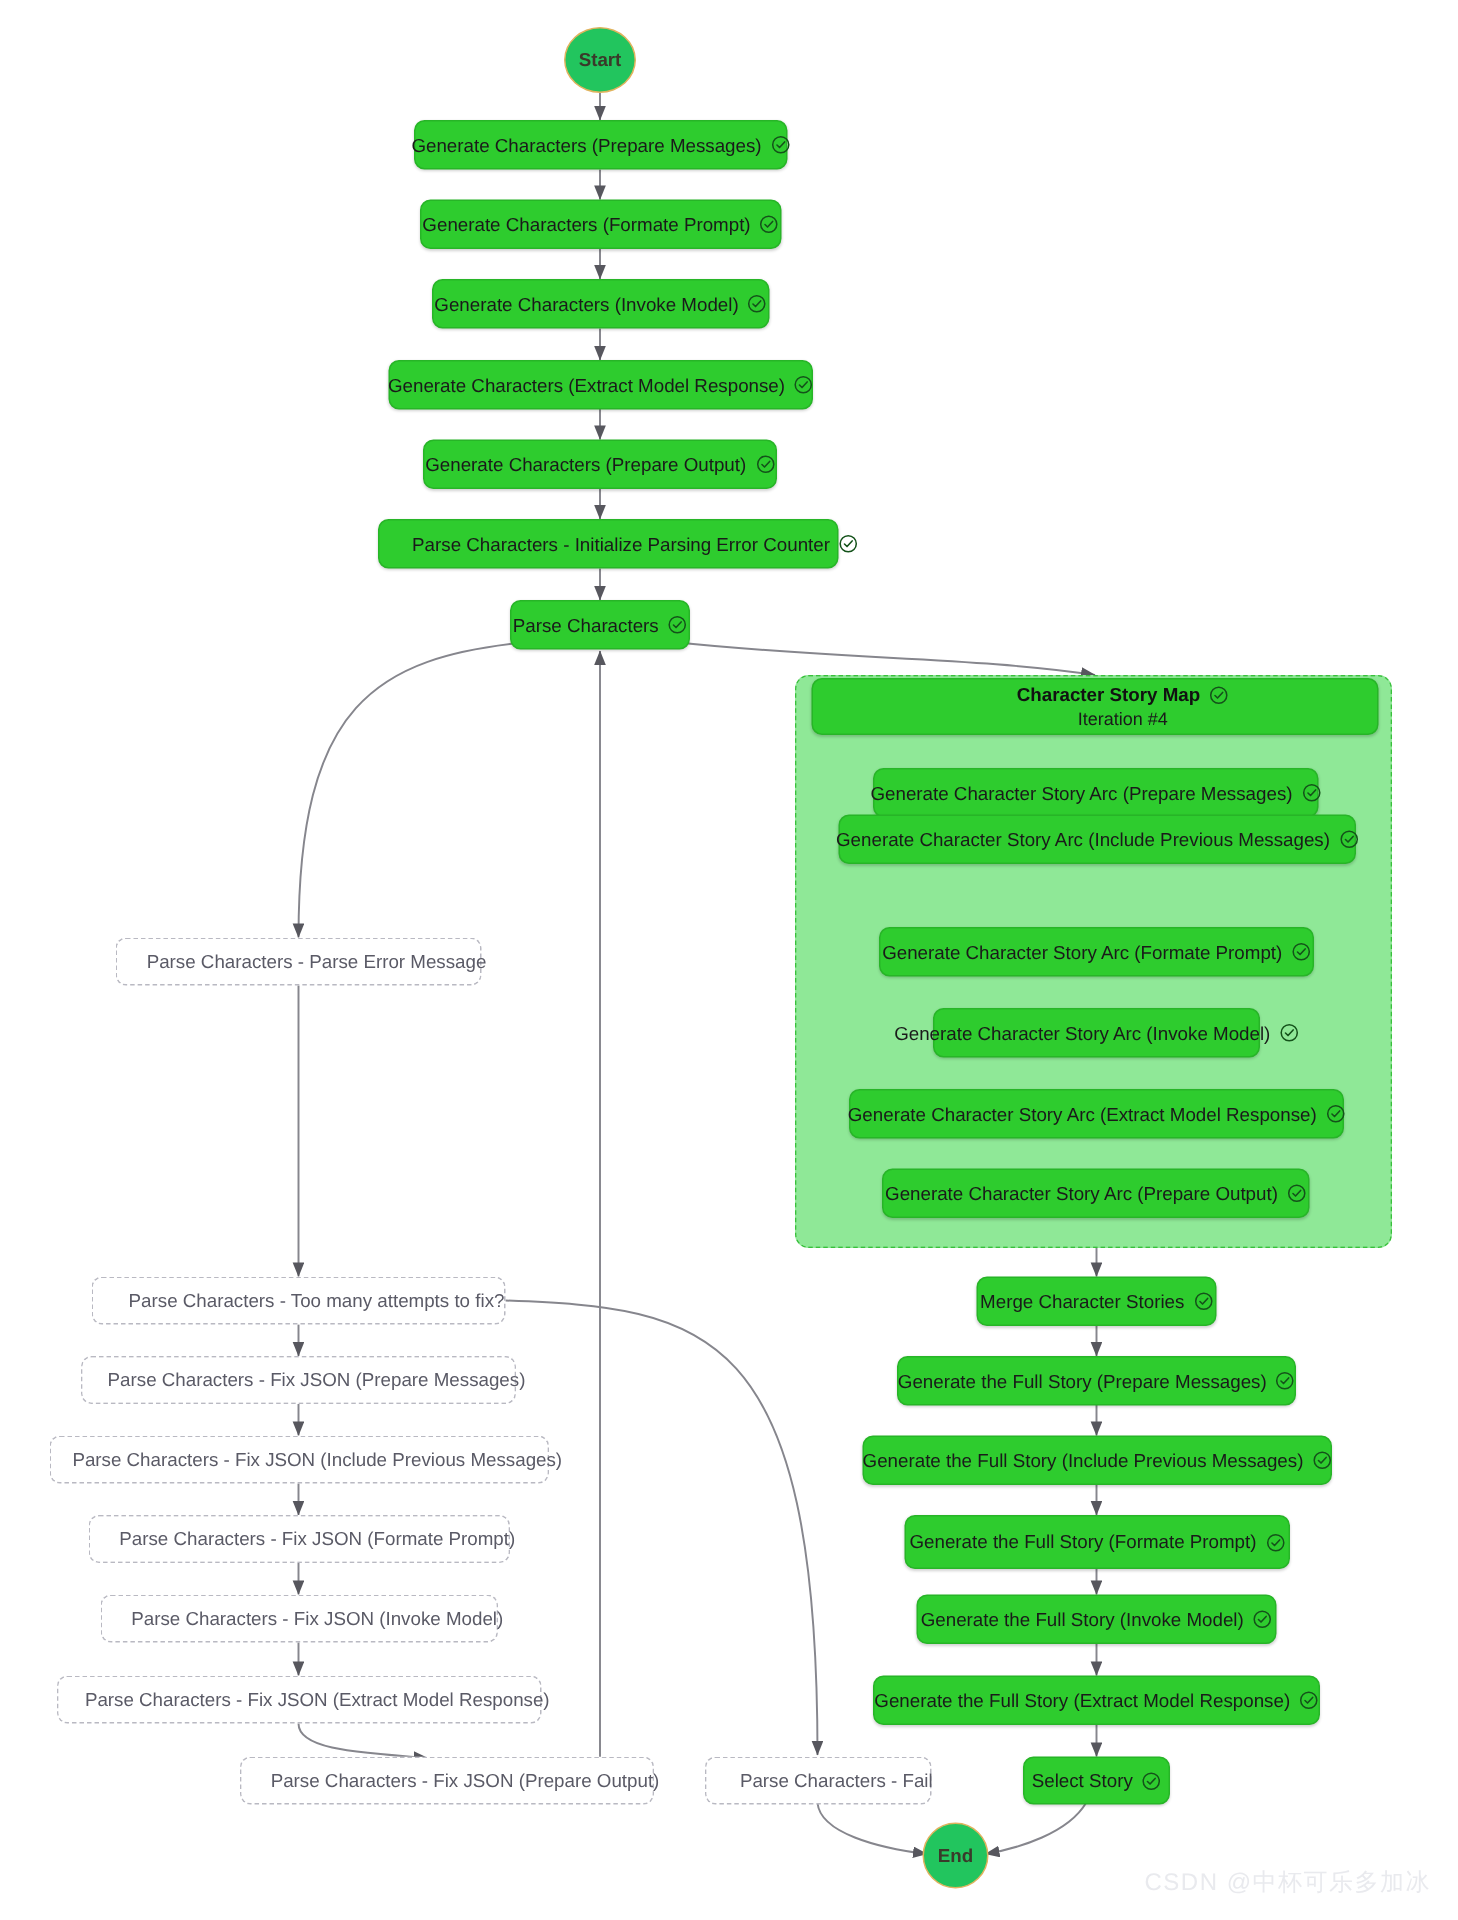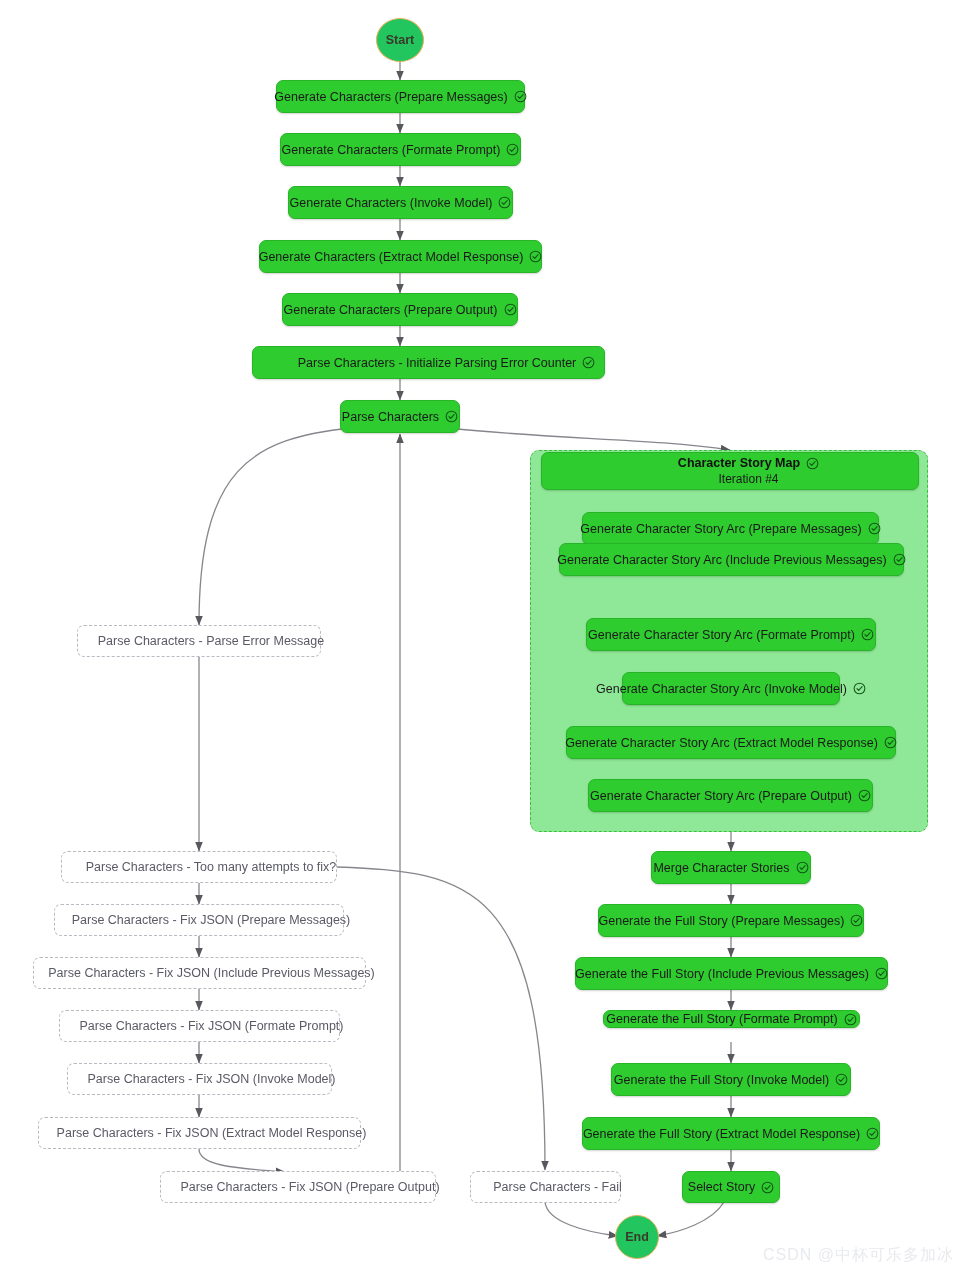--- a/index.html
+++ b/index.html
@@ -222,21 +222,21 @@
   <div class="node done" style="left:282px; top:293px; width:236px; height:33px;">
     <span class="label">
       <span>Generate Characters (Prepare Output)</span>
       <svg class="chk" viewBox="0 0 16 16">
           <circle cx="8" cy="8" r="6.6" fill="none" stroke="#14521a" stroke-width="1.25"></circle>
           <path d="M4.9 8.2 L7 10.3 L11.2 5.7" fill="none" stroke="#14521a" stroke-width="1.3" stroke-linecap="round" stroke-linejoin="round"></path>
         </svg>
     </span>
   </div>
 
-  <div class="node done" style="left:252px; top:346px; width:353px; height:33px;padding-left:36px;">
+  <div class="node done" style="left:252px; top:346px; width:307px; height:33px;padding-left:36px;">
     <span class="label">
       <span>Parse Characters - Initialize Parsing Error Counter</span>
       <svg class="chk" viewBox="0 0 16 16">
           <circle cx="8" cy="8" r="6.6" fill="none" stroke="#14521a" stroke-width="1.25"></circle>
           <path d="M4.9 8.2 L7 10.3 L11.2 5.7" fill="none" stroke="#14521a" stroke-width="1.3" stroke-linecap="round" stroke-linejoin="round"></path>
         </svg>
     </span>
   </div>
 
   <div class="node done" style="left:340px; top:400px; width:120px; height:33px;">
@@ -379,21 +379,21 @@
   <div class="node done" style="left:575px; top:957px; width:313px; height:33px;">
     <span class="label">
       <span>Generate the Full Story (Include Previous Messages)</span>
       <svg class="chk" viewBox="0 0 16 16">
           <circle cx="8" cy="8" r="6.6" fill="none" stroke="#14521a" stroke-width="1.25"></circle>
           <path d="M4.9 8.2 L7 10.3 L11.2 5.7" fill="none" stroke="#14521a" stroke-width="1.3" stroke-linecap="round" stroke-linejoin="round"></path>
         </svg>
     </span>
   </div>
 
-  <div class="node done" style="left:603px; top:1010px; width:257px; height:18px;">
+  <div class="node done" style="left:603px; top:1010px; width:257px; height:36px;">
     <span class="label">
       <span>Generate the Full Story (Formate Prompt)</span>
       <svg class="chk" viewBox="0 0 16 16">
           <circle cx="8" cy="8" r="6.6" fill="none" stroke="#14521a" stroke-width="1.25"></circle>
           <path d="M4.9 8.2 L7 10.3 L11.2 5.7" fill="none" stroke="#14521a" stroke-width="1.3" stroke-linecap="round" stroke-linejoin="round"></path>
         </svg>
     </span>
   </div>
 
   <div class="node done" style="left:611px; top:1063px; width:240px; height:33px;">

